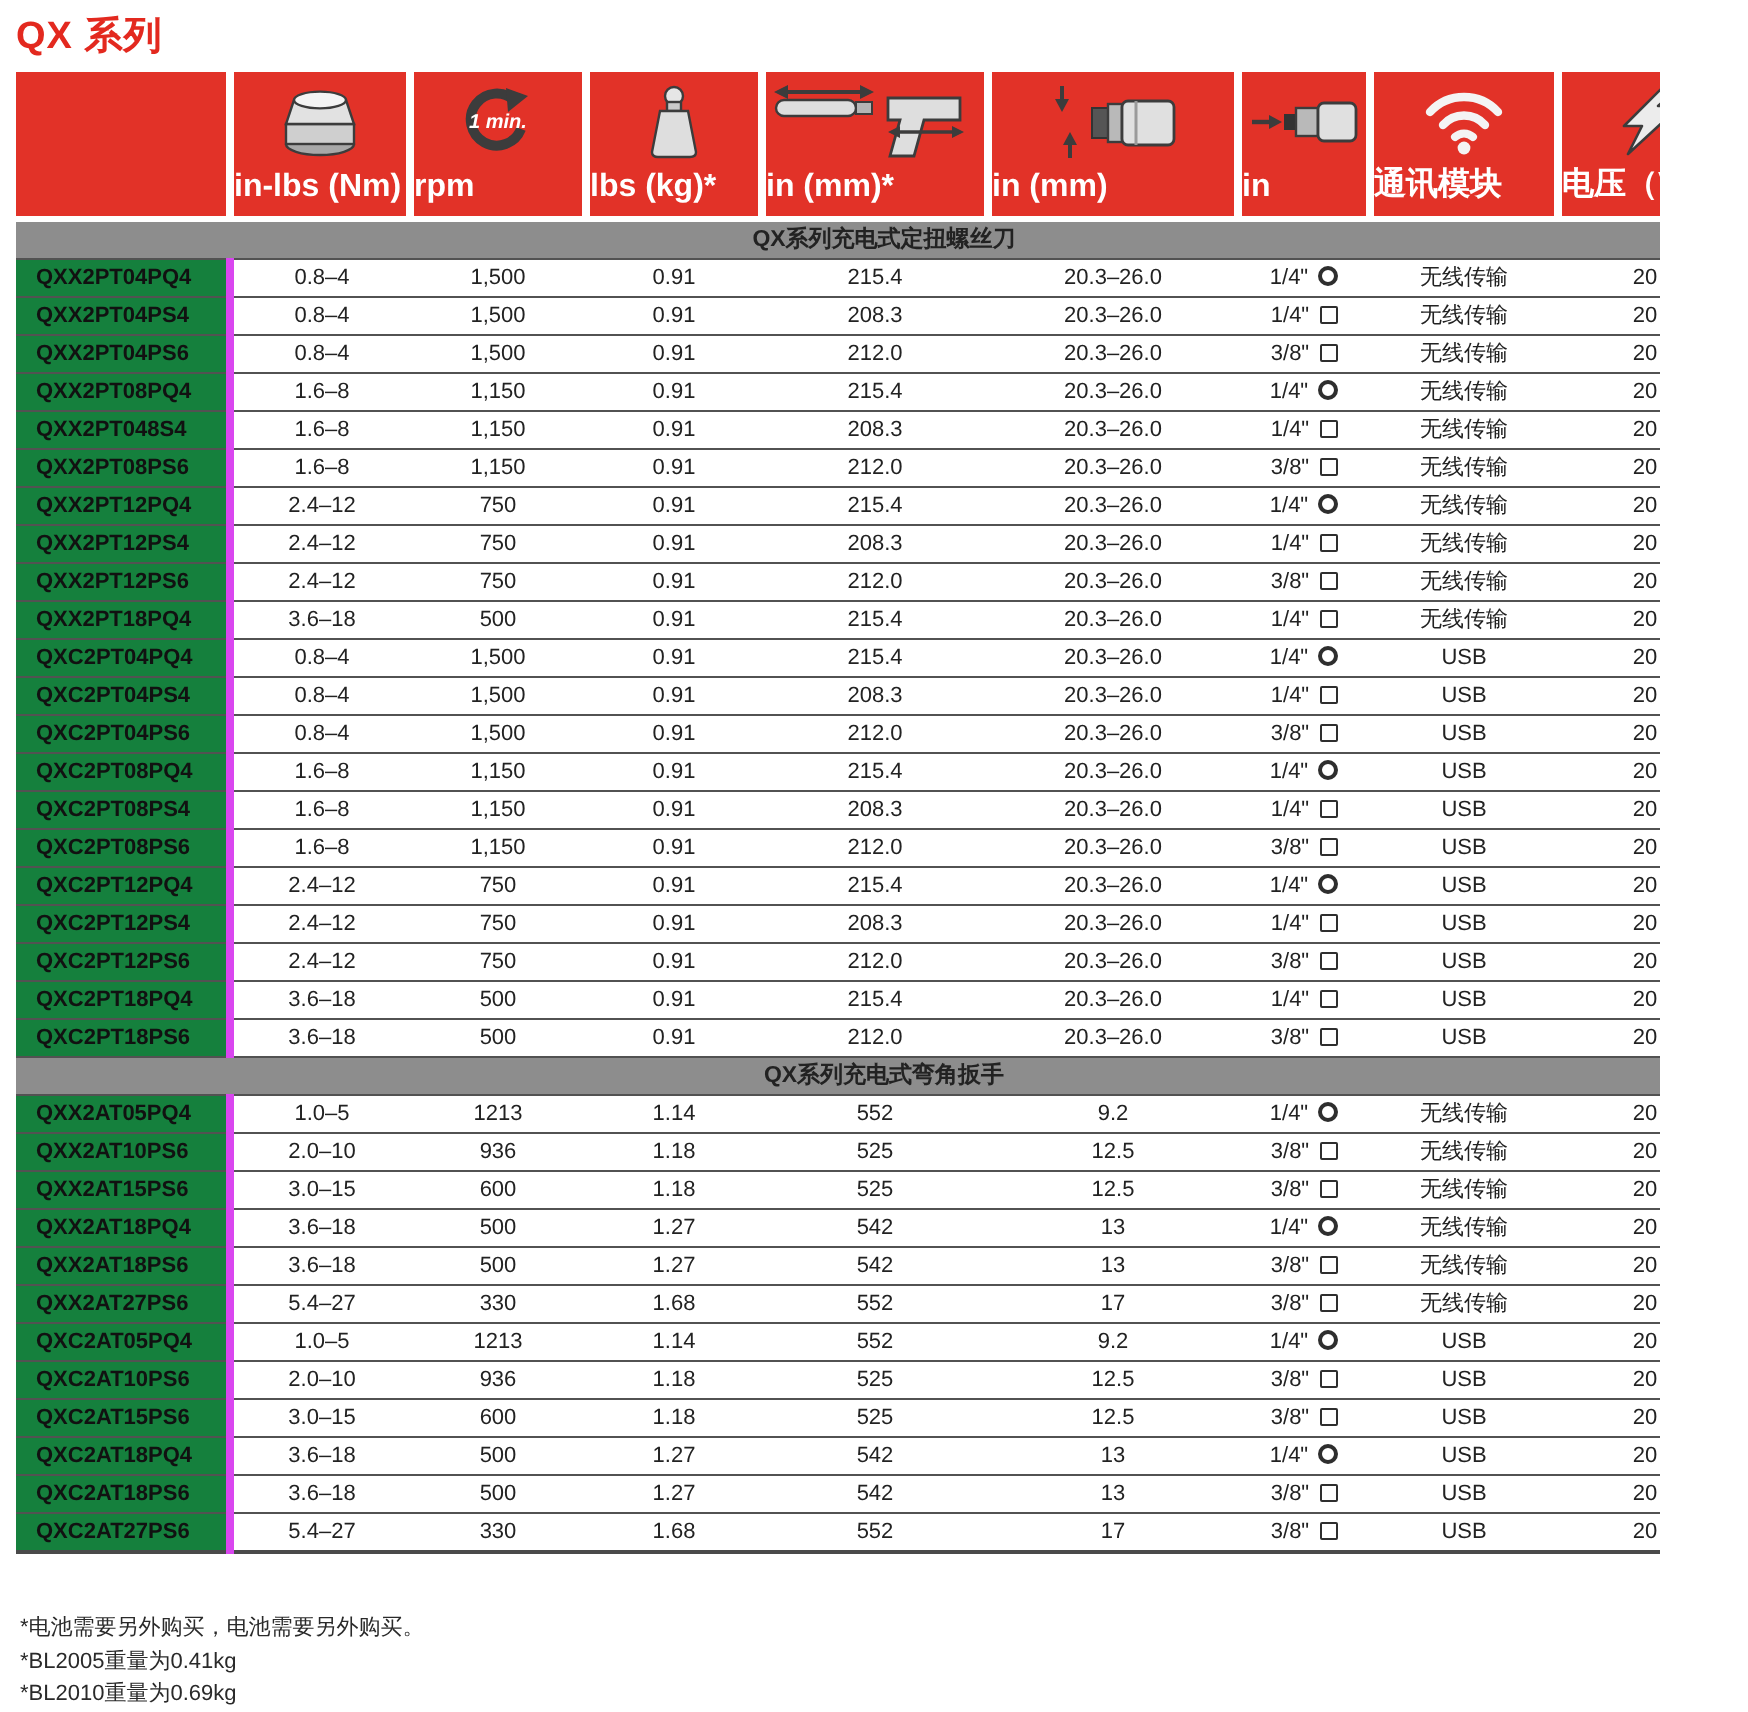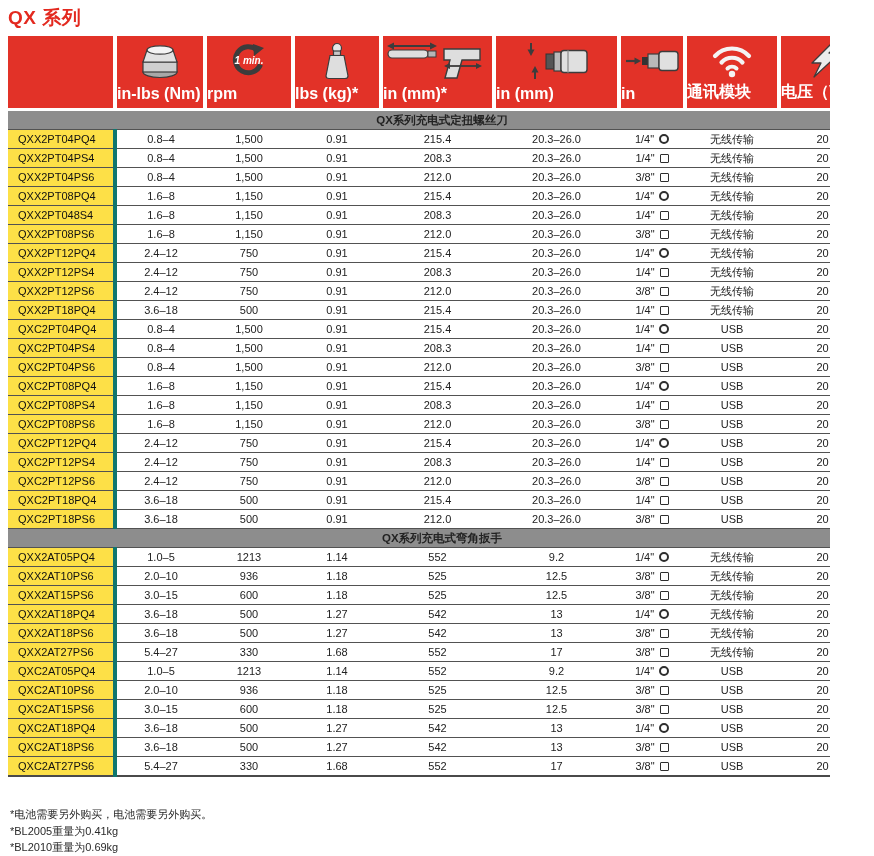--- a/index.html
+++ b/index.html
@@ -11,21 +11,21 @@
   
   .spec thead th{background:#e23228;height:72px;vertical-align:bottom;position:relative;border-bottom:3px solid #fff;}
   .spec thead th:not(:last-child){border-right:4px solid #fff;}
   .hwrap{display:flex;flex-direction:column;justify-content:flex-end;align-items:flex-start;height:72px;}
   .hicon{flex:1 1 auto;display:flex;align-items:center;justify-content:center;width:100%;}
   .hlabel{color:#fff;font-weight:bold;font-size:16px;padding-bottom:5px;white-space:nowrap;}
   
   .section td{background:#8d8d8d;color:#fff;font-weight:bold;font-size:11.5px;height:18px;padding-left:10px;text-align:left;border-bottom:1px solid #5a5a5a;}
   
   .spec tbody td{height:18px;line-height:18px;text-align:center;border-bottom:1px solid #525252;color:#222;white-space:nowrap;}
-  .spec tbody td.model{background:#fde047;font-weight:normal;text-align:left;padding-left:10px;border-right:4px solid #0f766e;color:#111;}
+  .spec tbody td.model{background:#15803d;font-weight:bold;text-align:left;padding-left:10px;border-right:4px solid #d946ef;color:#111;}
   .spec{border-bottom:2px solid #4a4a4a;}
   
   .drv{display:inline-block;vertical-align:-1px;margin-left:5px;box-sizing:border-box;}
   .drv.hex{width:10px;height:10px;border:2.5px solid #2e2e2e;border-radius:50%;}
   .drv.square{width:9px;height:9px;border:1.8px solid #2e2e2e;border-radius:1px;}
   
   .foot{position:absolute;left:10px;top:806px;font-size:11px;line-height:16.5px;color:#2a2a2a;}
   svg{display:block;}
 </style>
 </head>

